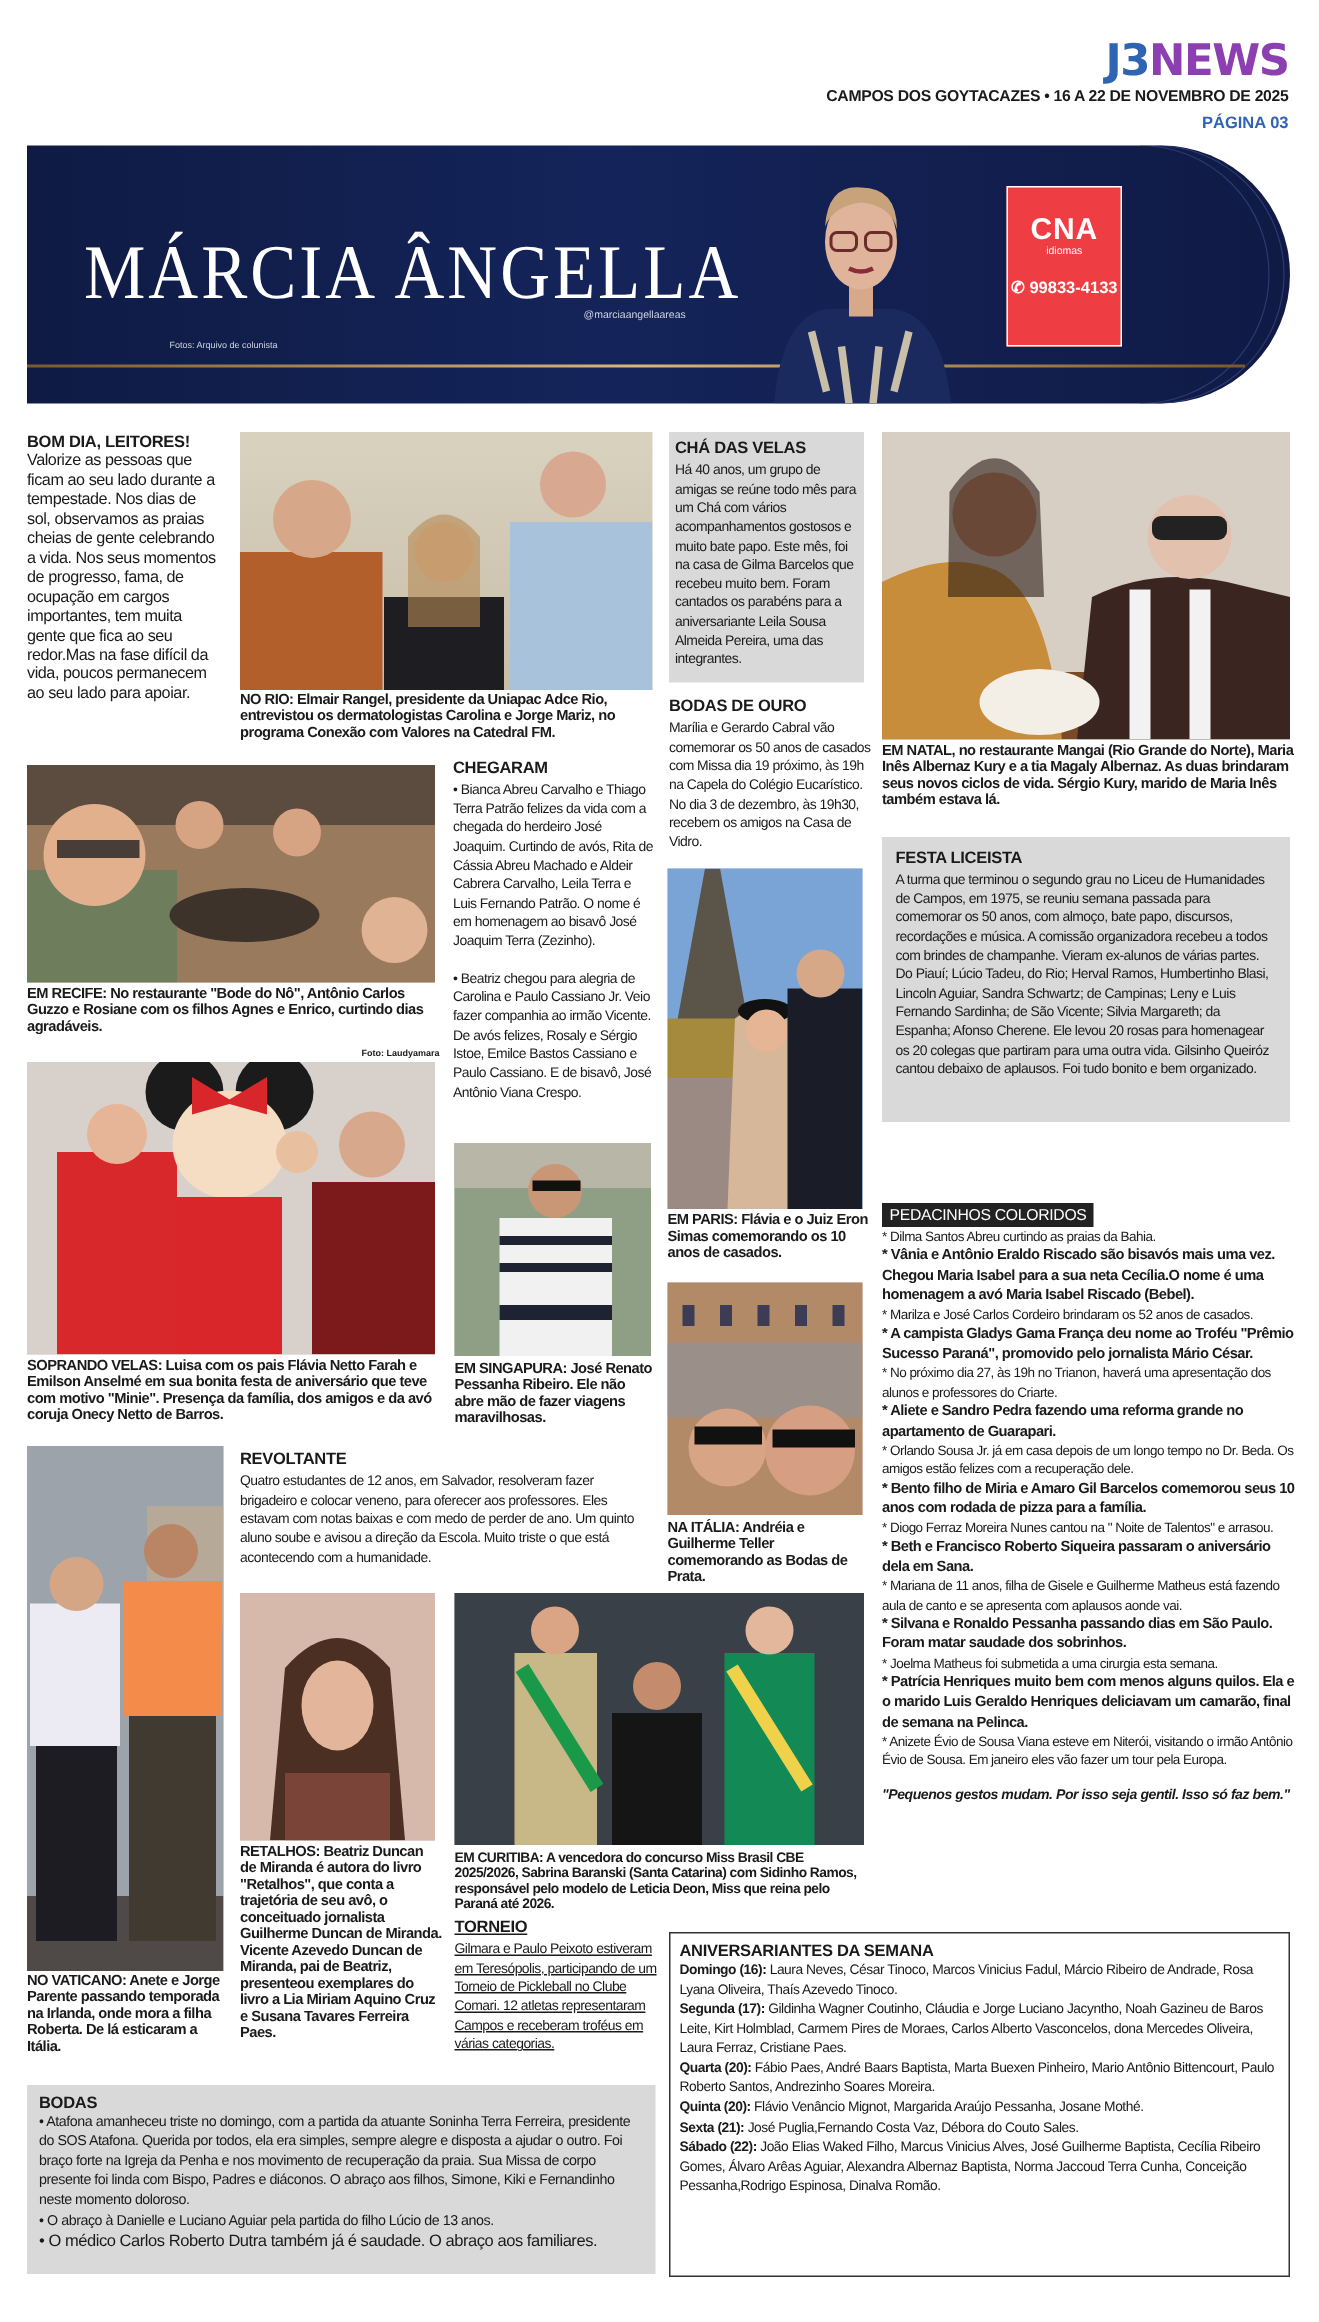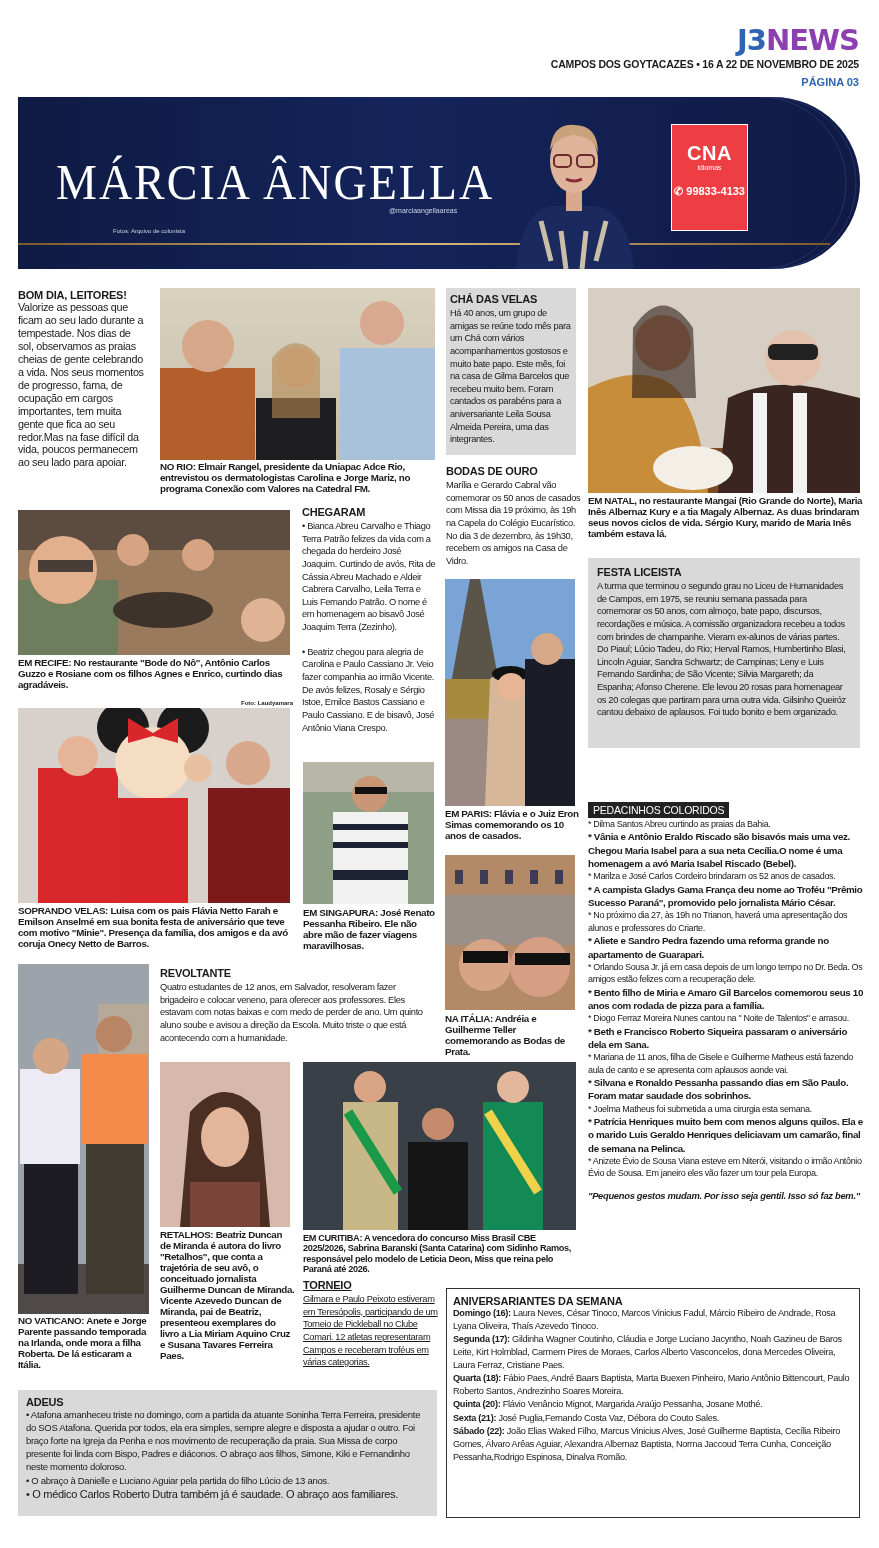--- a/index.html
+++ b/index.html
@@ -279,29 +279,29 @@
     </svg>
 </div>
 <div class="abs cap" style="left:303px;top:1233px;width:275px;font-size:9.2px;">EM CURITIBA: A vencedora do concurso Miss Brasil CBE 2025/2026, Sabrina Baranski (Santa Catarina) com Sidinho Ramos, responsável pelo modelo de Leticia Deon, Miss que reina pelo Paraná até 2026.</div>
 
 <div class="abs narrow" style="left:303px;top:1278px;width:135px;text-decoration:underline;">
   <div class="h">TORNEIO</div>
   <div>Gilmara e Paulo Peixoto estiveram em Teresópolis, participando de um Torneio de Pickleball no Clube Comari. 12 atletas representaram Campos e receberam troféus em várias categorias.</div>
 </div>
 
 <div class="abs gray" style="left:18px;top:1390px;width:419px;height:126px;padding:6px 8px;">
-  <div class="h">ADEUS</div>
+  <div class="h">BODAS</div>
   <div class="body" style="font-size:9.5px;line-height:1.38;">• Atafona amanheceu triste no domingo, com a partida da atuante Soninha Terra Ferreira, presidente do SOS Atafona. Querida por todos, ela era simples, sempre alegre e disposta a ajudar o outro. Foi braço forte na  Igreja da Penha e nos movimento de recuperação da praia. Sua Missa de corpo presente foi linda com Bispo, Padres e diáconos. O abraço aos filhos, Simone, Kiki e Fernandinho  neste momento doloroso.</div>
   <div class="body" style="font-size:9.5px;line-height:1.38;">• O abraço à Danielle e Luciano Aguiar pela partida do filho Lúcio de 13 anos.</div>
   <div class="body" style="font-size:11px;line-height:1.38;">• O médico Carlos Roberto Dutra também já é saudade. O abraço aos familiares.</div>
 </div>
 
 <div class="abs aniv" style="left:446px;top:1288px;width:414px;height:230px;padding:6px 6px;">
   <div class="h">ANIVERSARIANTES DA SEMANA</div>
   <div id="aniv-list">
       <p><span class="d">Domingo (16):</span><span> Laura Neves, César Tinoco, Marcos Vinicius Fadul, Márcio Ribeiro de Andrade, Rosa Lyana Oliveira, Thaís Azevedo Tinoco.</span></p>
       <p><span class="d">Segunda (17):</span><span> Gildinha Wagner Coutinho, Cláudia e Jorge Luciano Jacyntho, Noah Gazineu de Baros Leite, Kirt Holmblad, Carmem Pires de Moraes, Carlos Alberto Vasconcelos, dona Mercedes Oliveira, Laura Ferraz, Cristiane Paes.</span></p>
-      <p><span class="d">Quarta (18):</span><span> Fábio Paes, André Baars Baptista, Marta Buexen Pinheiro, Mario Antônio Bittencourt, Paulo Roberto Santos, Andrezinho Soares Moreira.</span></p>
+      <p><span class="d">Quarta (20):</span><span> Fábio Paes, André Baars Baptista, Marta Buexen Pinheiro, Mario Antônio Bittencourt, Paulo Roberto Santos, Andrezinho Soares Moreira.</span></p>
       <p><span class="d">Quinta (20):</span><span> Flávio Venâncio Mignot, Margarida Araújo Pessanha, Josane Mothé.</span></p>
       <p><span class="d">Sexta (21):</span><span> José Puglia,Fernando Costa Vaz, Débora do Couto Sales.</span></p>
       <p><span class="d">Sábado (22):</span><span> João Elias Waked Filho, Marcus Vinicius Alves, José Guilherme Baptista, Cecília Ribeiro Gomes, Álvaro Arêas Aguiar, Alexandra Albernaz Baptista, Norma Jaccoud Terra Cunha, Conceição Pessanha,Rodrigo Espinosa, Dinalva Romão.</span></p>
     </div>
 </div>
 
 </body></html>

